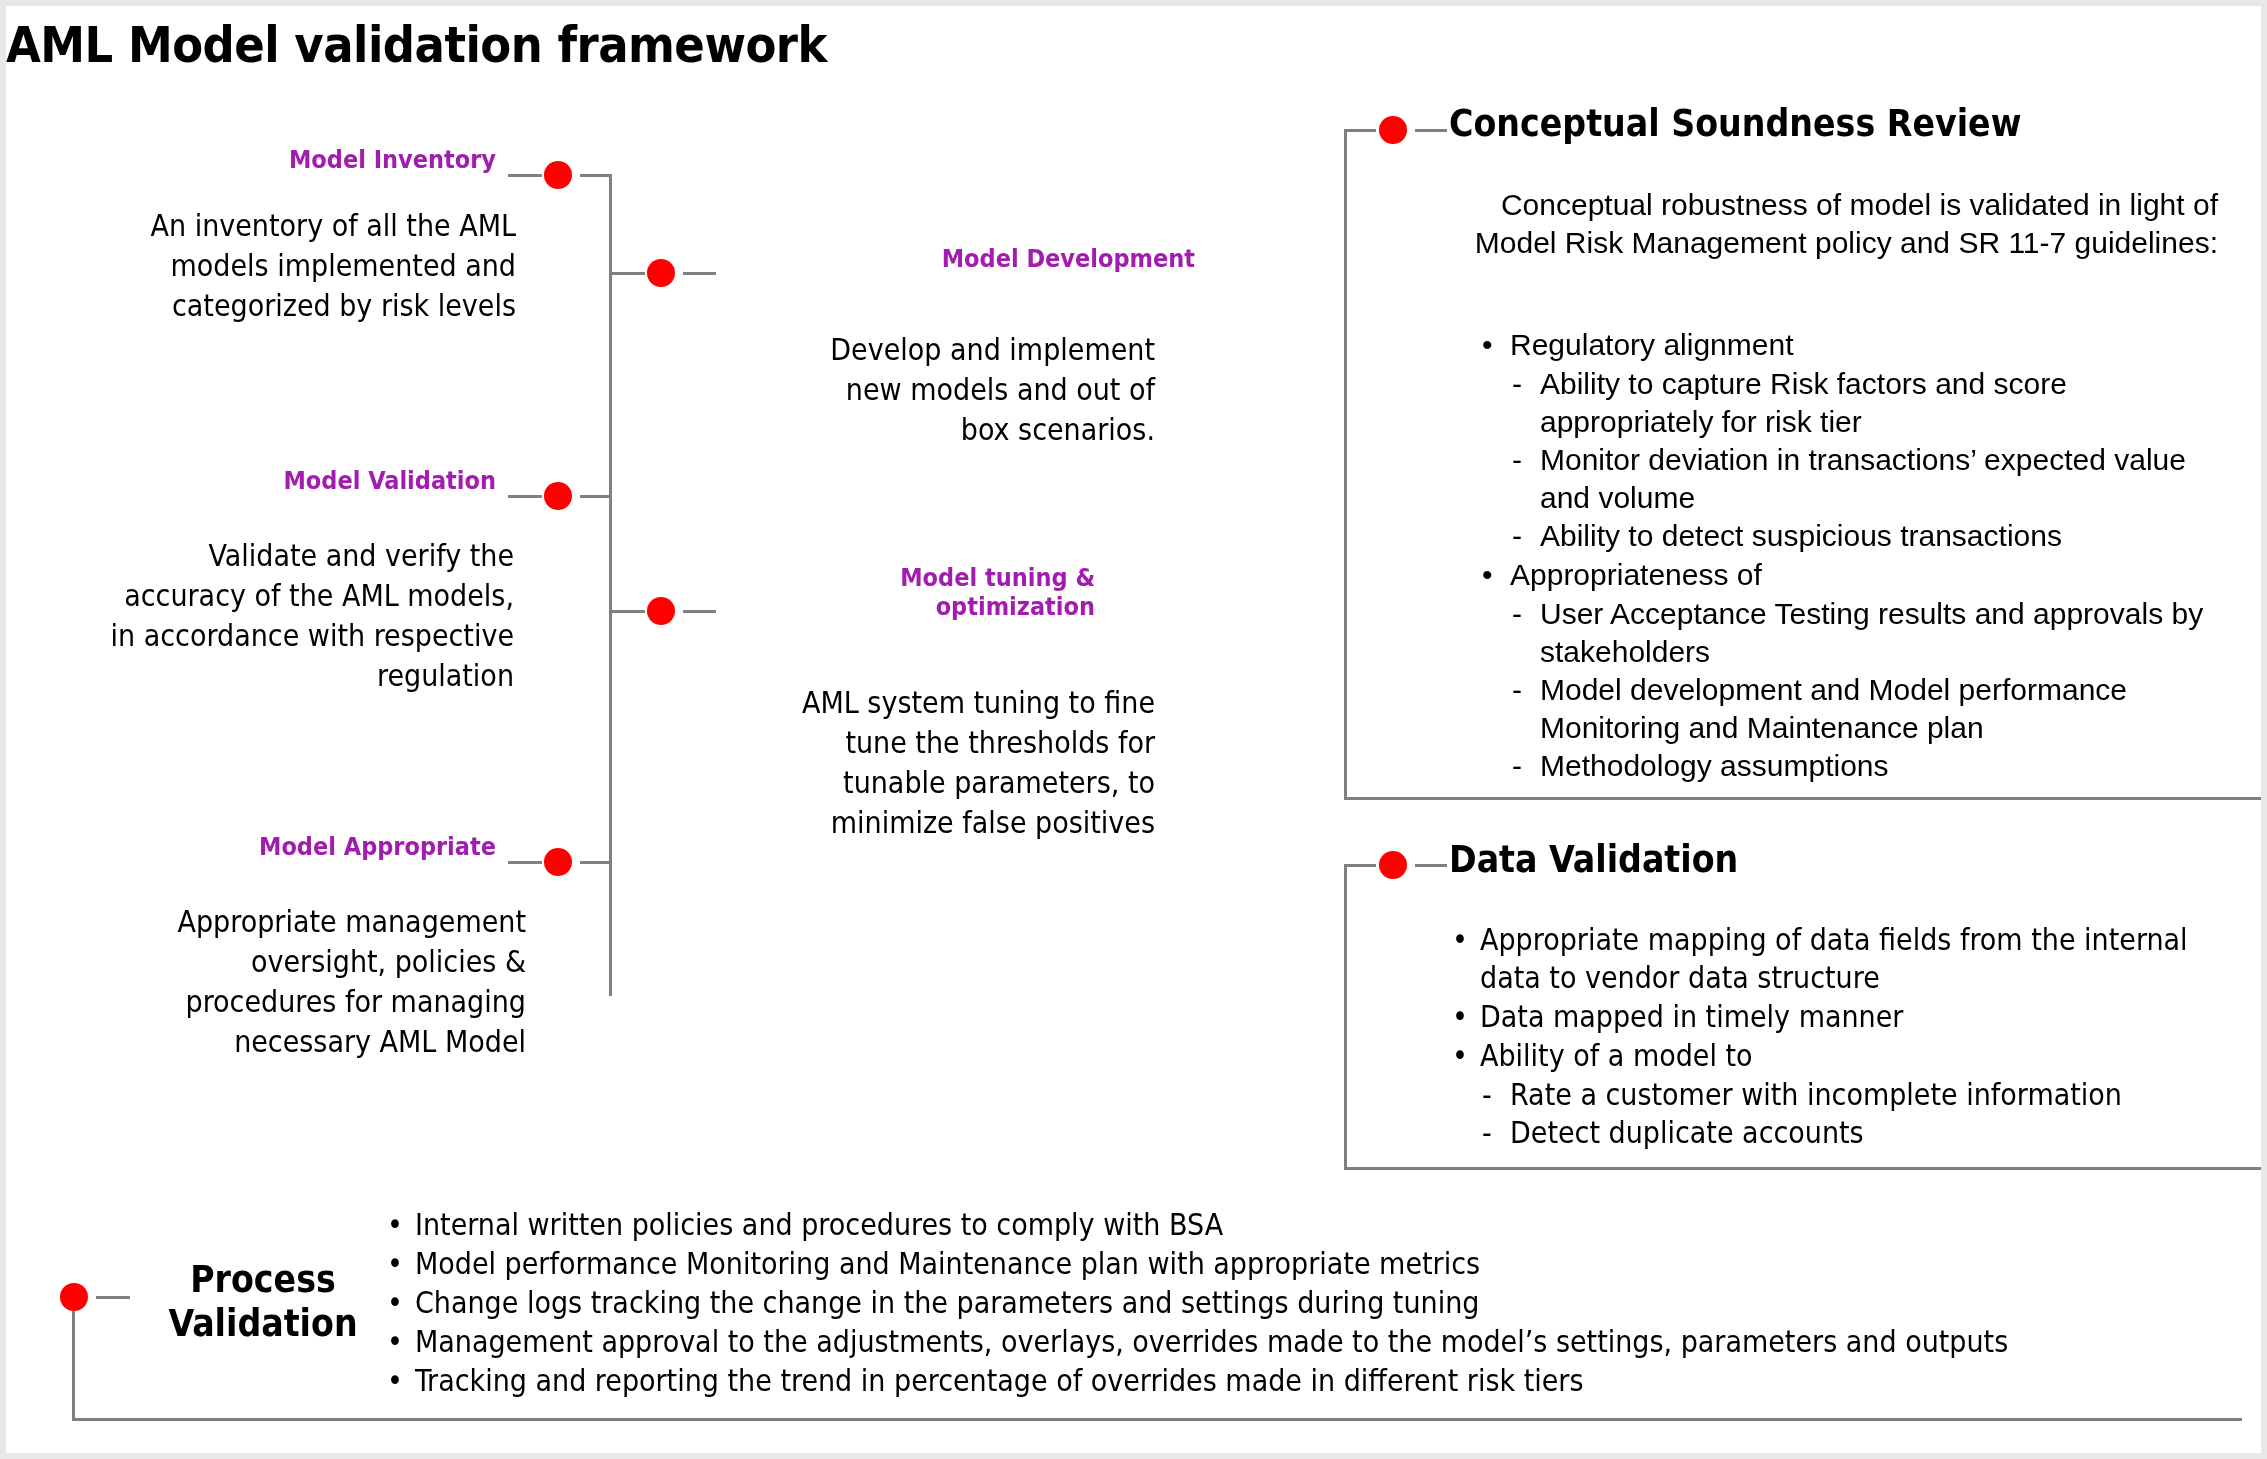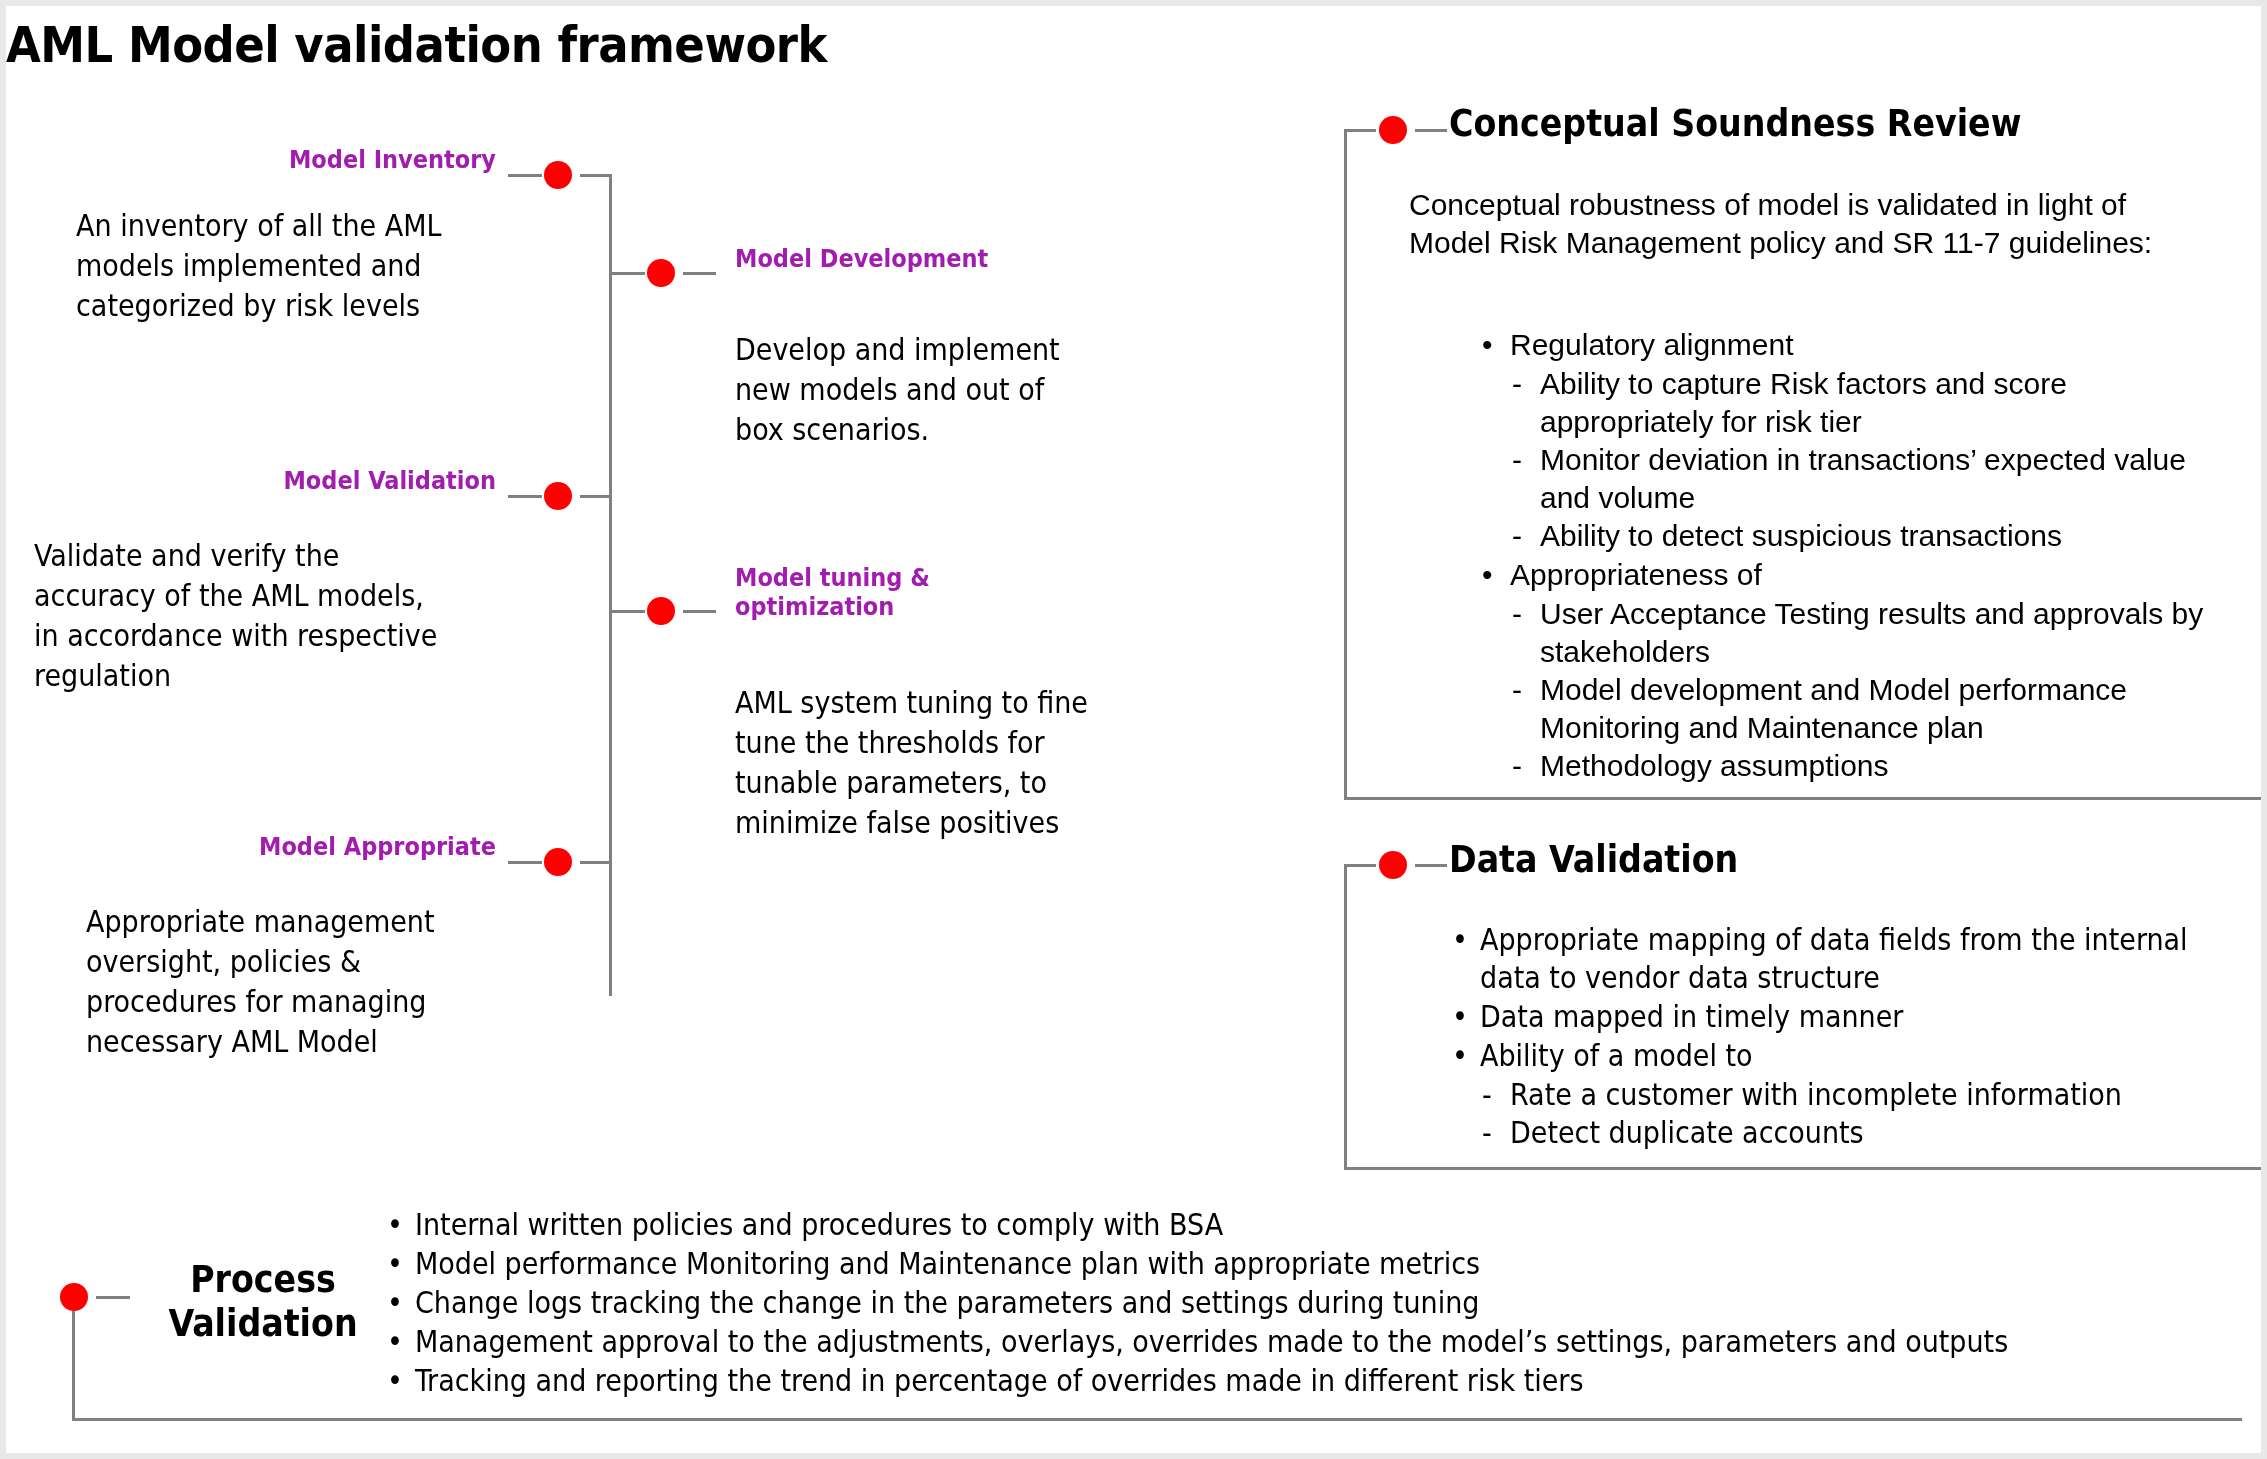--- a/index.html
+++ b/index.html
@@ -10,21 +10,21 @@
     width: 2267px; height: 1459px;
     font-family: "Liberation Sans", sans-serif;
     overflow: hidden;
   }
   #canvas {
     position: absolute;
     left: 6px; top: 6px;
     width: 2255px; height: 1447px;
     background: #ffffff;
   }
-  .abs { position: absolute; }
+  .abs { position: absolute; text-align: right; }
 
   
   #page-title {
     left: 0; top: 10px; width: 2255px;
     text-align: left;
     font-family: "DejaVu Sans Condensed", "Liberation Sans Narrow", "Liberation Sans", sans-serif;
     font-weight: bold;
     font-size: 50px;
     letter-spacing: -0.5px;
     color: #000;
@@ -168,21 +168,21 @@
 tunable parameters, to
 minimize false positives</div>
 
   <div class="hline" style="left:1338px; top:123px; width:32px;"></div>
   <div class="hline" style="left:1409px; top:123px; width:32px;"></div>
   <div class="dot" style="left:1373px; top:110px;"></div>
   <div class="vline" style="left:1338px; top:123px; height:671px;"></div>
   <div class="hline" style="left:1338px; top:791px; width:917px;"></div>
 
   <div class="panel-head abs" style="left:1443px; top:96px;">Conceptual Soundness Review</div>
-  <div class="panel-intro abs" style="left:1403px; top:180px; width:770px;">Conceptual robustness of model is validated in light of Model Risk Management policy and SR 11-7 guidelines:</div>
+  <div class="panel-intro abs" style="left:1442px; top:180px; width:770px;">Conceptual robustness of model is validated in light of Model Risk Management policy and SR 11-7 guidelines:</div>
 
   <ul class="blist" id="list-conceptual" style="left:1470px; top:320px; width:760px;">
       <li class="lvl1"><span class="mk">•</span><span>Regulatory alignment</span></li>
       <li class="lvl2"><span class="mk">-</span><span>Ability to capture Risk factors and score appropriately for risk tier</span></li>
       <li class="lvl2"><span class="mk">-</span><span>Monitor deviation in transactions’ expected value and volume</span></li>
       <li class="lvl2"><span class="mk">-</span><span>Ability to detect suspicious transactions</span></li>
       <li class="lvl1"><span class="mk">•</span><span>Appropriateness of</span></li>
       <li class="lvl2"><span class="mk">-</span><span>User Acceptance Testing results and approvals by stakeholders</span></li>
       <li class="lvl2"><span class="mk">-</span><span>Model development and Model performance Monitoring and Maintenance plan</span></li>
       <li class="lvl2"><span class="mk">-</span><span>Methodology assumptions</span></li>

